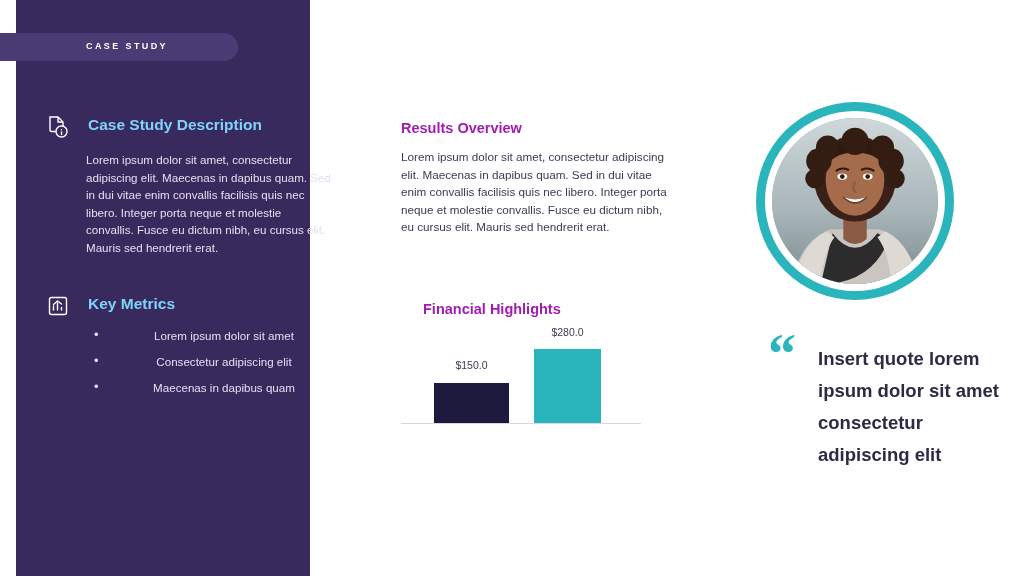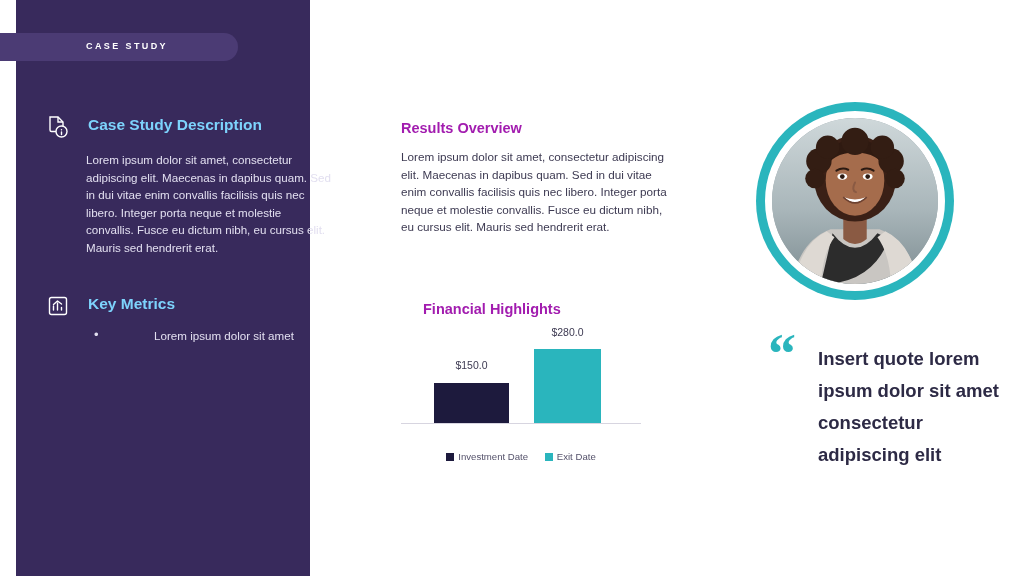--- a/index.html
+++ b/index.html
@@ -238,20 +238,22 @@
     <span class="left-icon">
       <svg viewBox="0 0 28 28" width="28" height="28" fill="none" stroke="#ffffff" stroke-width="1.4">
         <rect x="5.5" y="5.5" width="17" height="17" rx="2"></rect>
         <path d="M9.5 18 v-4 M13.5 18 v-7 M17.5 18 v-2.5" stroke-linecap="round"></path>
         <path d="M9.5 12.5 l4 -3.5 l4 3" stroke-linecap="round" stroke-linejoin="round"></path>
       </svg>
     </span>
     <div class="left-heading">Key Metrics</div>
     <ul class="metrics-list">
       <li>Lorem ipsum dolor sit amet</li>
+      <li>Consectetur adipiscing elit</li>
+      <li>Maecenas in dapibus quam</li>
     </ul>
   </div>
 </div>
 
 <div class="mid-heading" style="left:401px; top:120px;">Results Overview</div>
 <div class="mid-body">Lorem ipsum dolor sit amet, consectetur adipiscing elit. Maecenas in dapibus quam. Sed in dui vitae enim convallis facilisis quis nec libero. Integer porta neque et molestie convallis. Fusce eu dictum nibh, eu cursus elit. Mauris sed hendrerit erat.</div>
 
 <div class="mid-heading" style="left:423px; top:301px;">Financial Highlights</div>
 
 <div class="chart-area">
@@ -259,28 +261,20 @@
 
     <div class="bar" style="left:33px; width:75px; height:40px; background:#1d1a3d;"></div>
 
     <div class="bar" style="left:133px; width:67px; height:74px; background:#2ab5bd;"></div>
 
     <div class="bar-label" style="left:33px; top:21px; width:75px;">$150.0</div>
     <div class="bar-label" style="left:133px; top:-12px; width:67px;">$280.0</div>
   </div>
   <div class="axis-line"></div>
 
-  <div class="legend">
-    <span class="legend-item">
-      <span class="legend-swatch" style="background:#1d1a3d;"></span><span>Investment Date</span>
-    </span>
-    <span class="legend-item">
-      <span class="legend-swatch" style="background:#2ab5bd;"></span><span>Exit Date</span>
-    </span>
-  </div>
 </div>
 
 <div class="photo-ring">
   <div class="photo-inner">
     <svg class="photo-svg" viewBox="0 0 170 170" preserveAspectRatio="xMidYMid slice">
       <defs>
         <linearGradient id="bgGrad" x1="0" y1="0" x2="0" y2="1">
           <stop offset="0%" stop-color="#cfd8da"></stop>
           <stop offset="55%" stop-color="#a9b6ba"></stop>
           <stop offset="100%" stop-color="#7d8c91"></stop>

